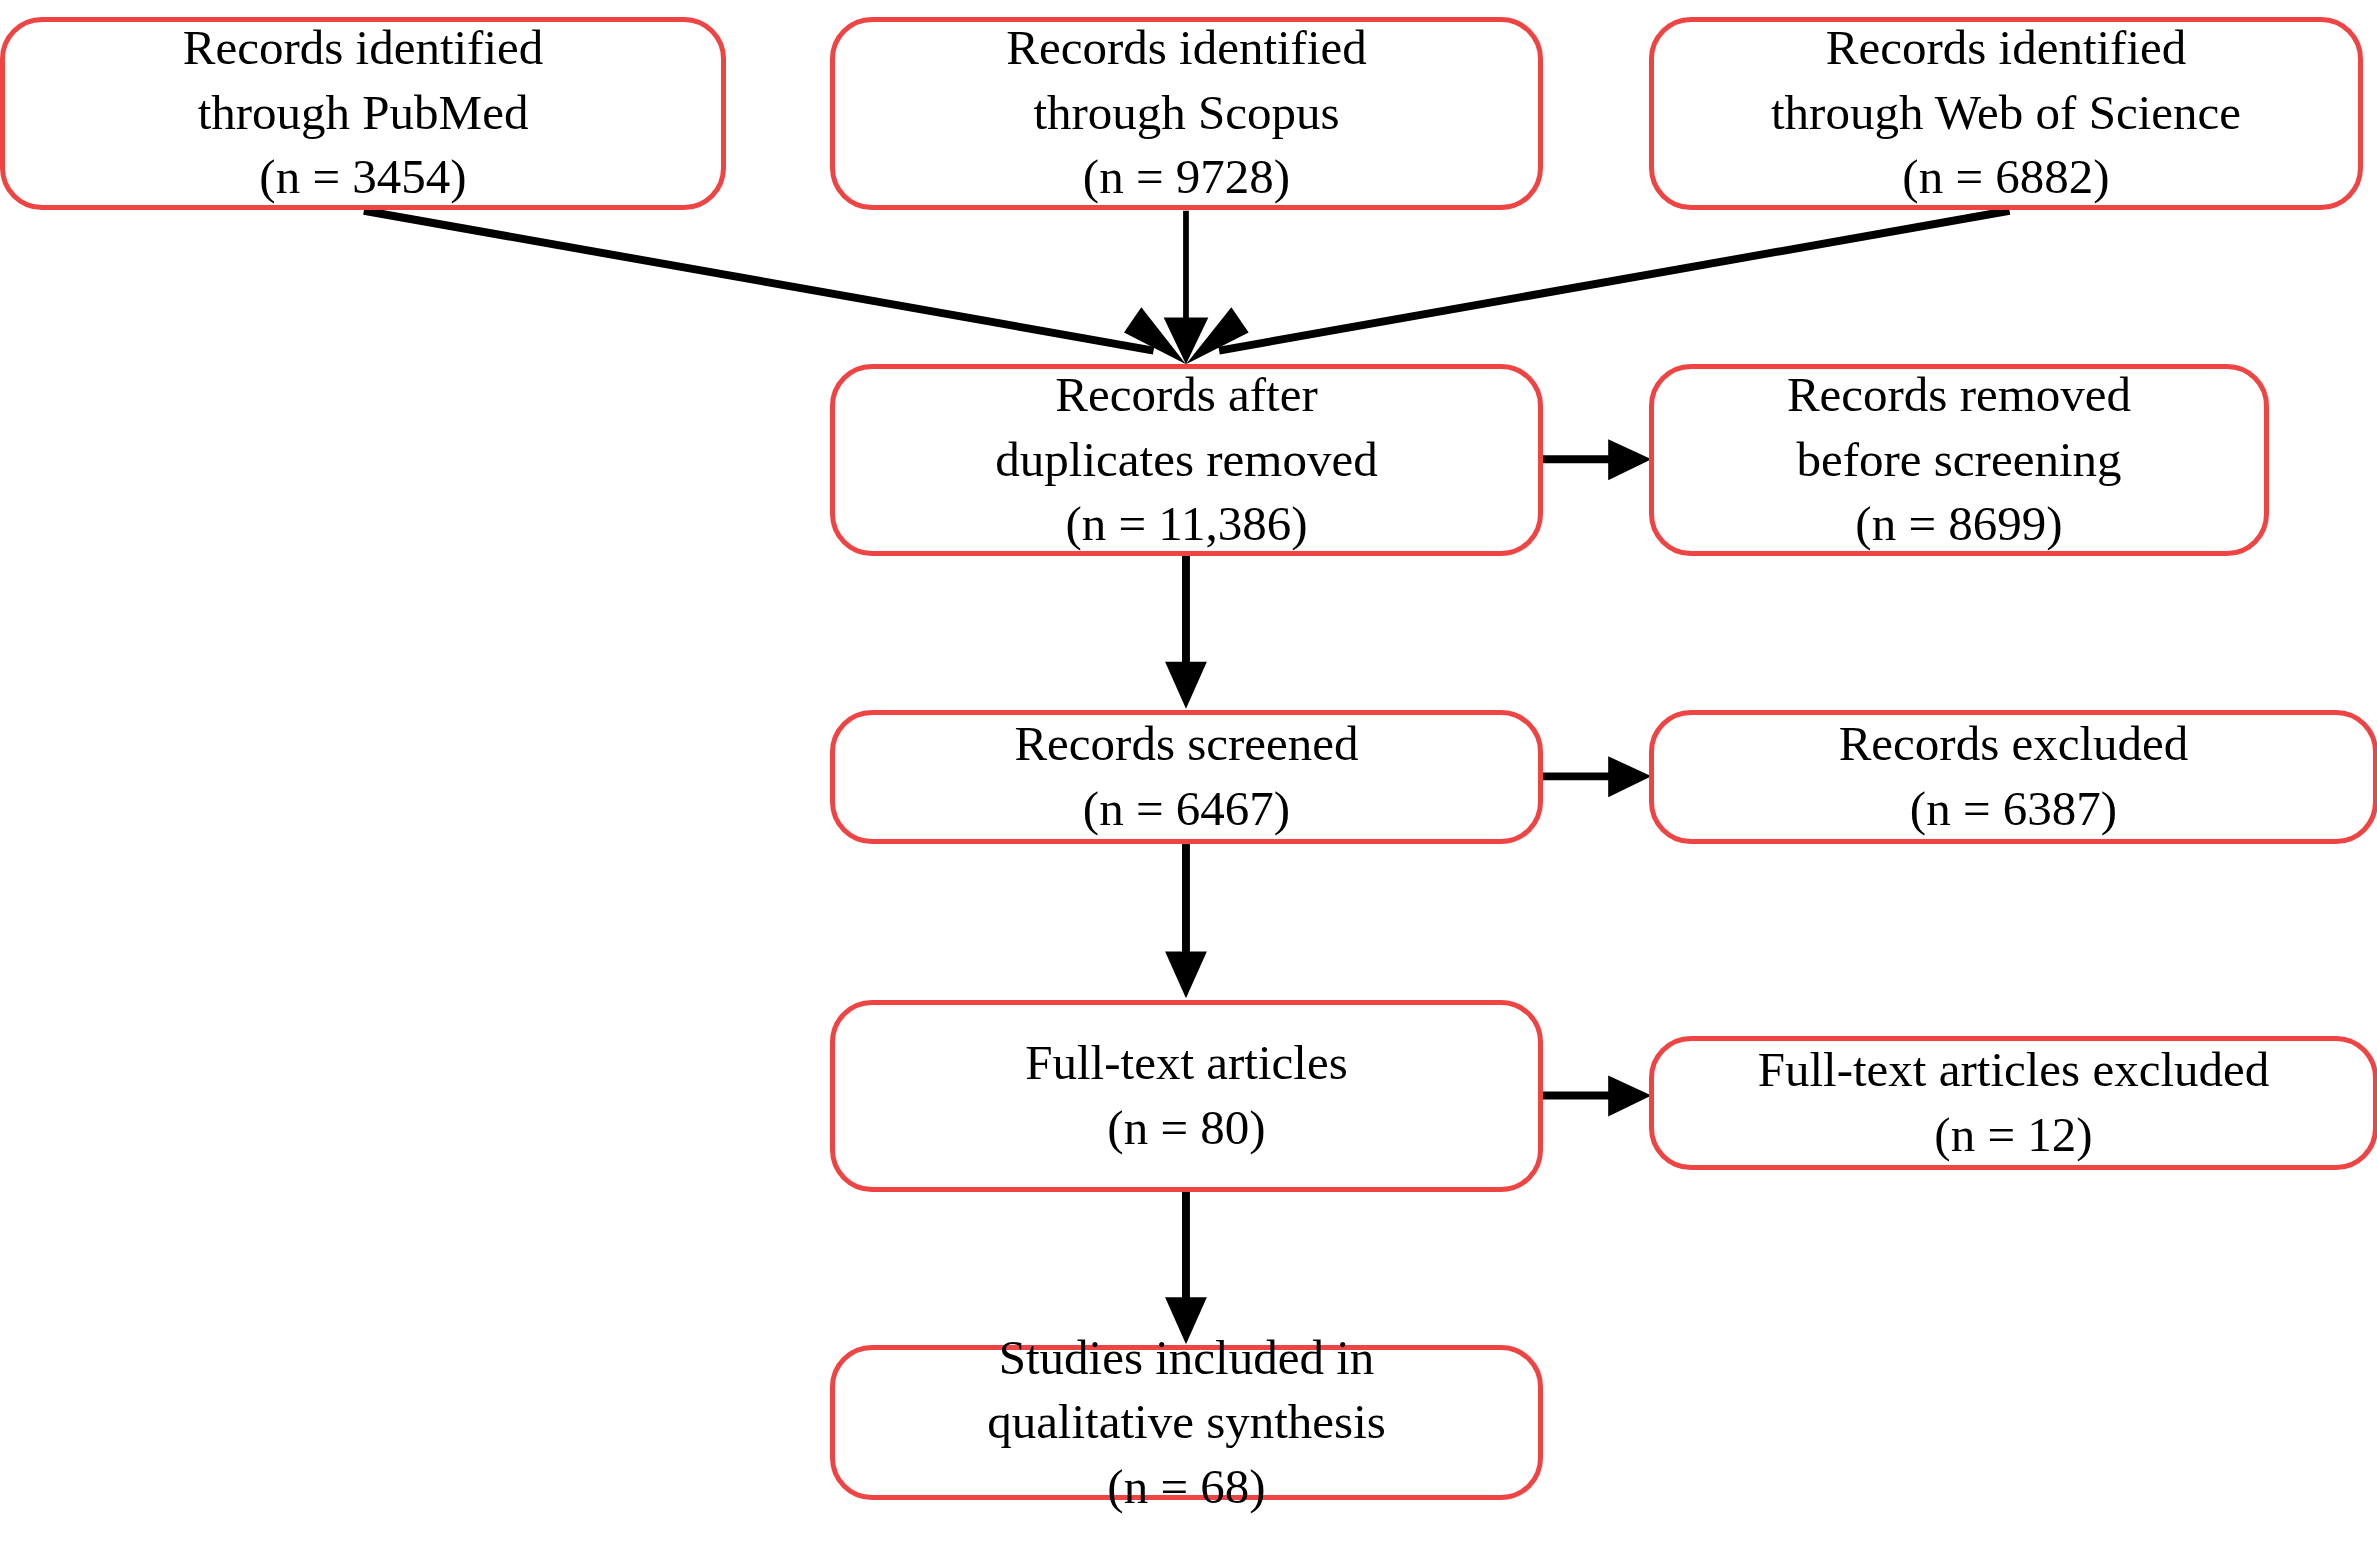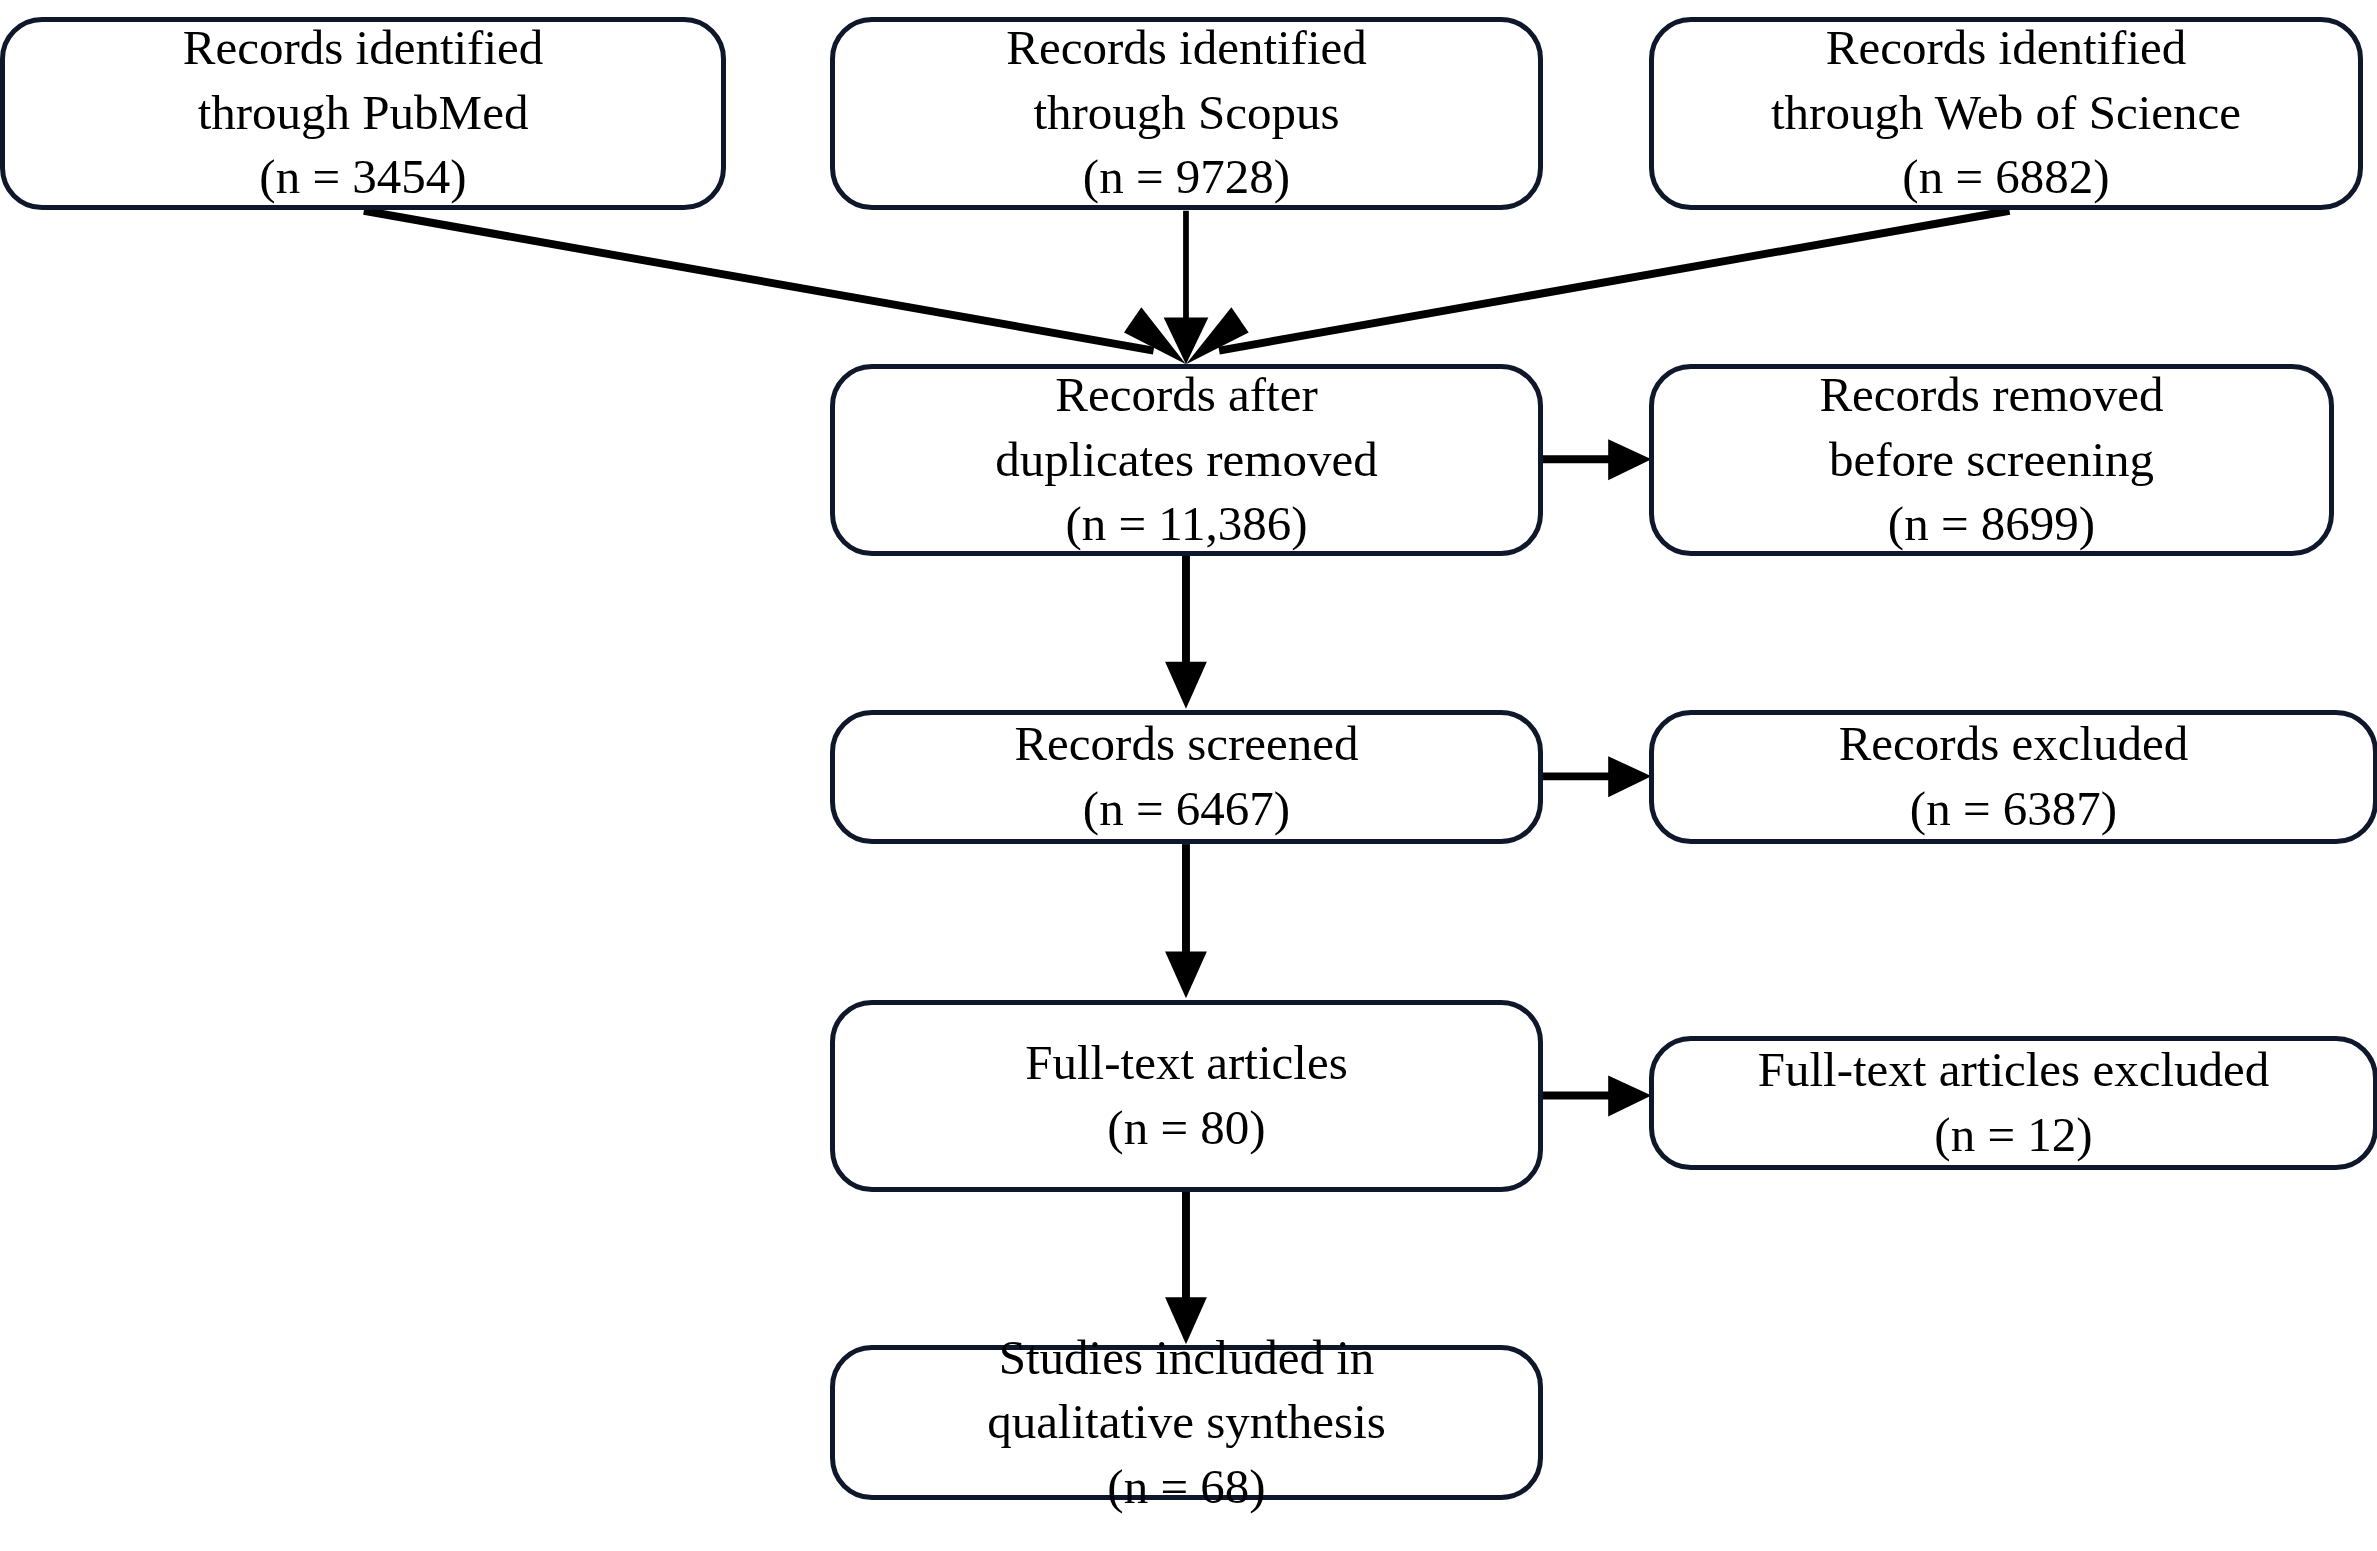--- a/index.html
+++ b/index.html
@@ -18,21 +18,21 @@
   #edges {
     position: absolute;
     left: 0; top: 0;
     width: 2377px;
     height: 1552px;
     pointer-events: none;
   }
   .node {
     position: absolute;
     box-sizing: border-box;
-    border: 5px solid #0f172a;
+    border: 5px solid #ef4444;
     border-radius: 42px;
     background: #ffffff;
     display: flex;
     flex-direction: column;
     align-items: center;
     justify-content: center;
     text-align: center;
     color: #000000;
     font-size: 49px;
     line-height: 1.32;
@@ -43,21 +43,21 @@
     white-space: nowrap;
   }
 
   
   #node-pubmed      { left: 0px;    top: 16.6px;   width: 726px; height: 193px; }
   #node-scopus      { left: 830px; top: 16.6px;   width: 713px;  height: 193px; }
   #node-wos         { left: 1649px; top: 16.6px;   width: 714px;  height: 193px; }
 
   
   #node-dedup       { left: 830px; top: 364px;  width: 713px;  height: 192px; }
-  #node-removed     { left: 1649px; top: 364px;  width: 685px; height: 192px; text-align: right; }
+  #node-removed     { left: 1649px; top: 364px;  width: 620px; height: 192px; text-align: right; }
 
   
   #node-screened    { left: 830px; top: 710px;  width: 713px;  height: 134px; }
   #node-excluded    { left: 1649px; top: 710px;  width: 729px; height: 134px; align-items: center; }
 
   
   #node-fulltext    { left: 830px; top: 1000px; width: 713px;  height: 192px; }
   #node-ftexcluded  { left: 1649px; top: 1036px; width: 729px; height: 134px; }
 
   

